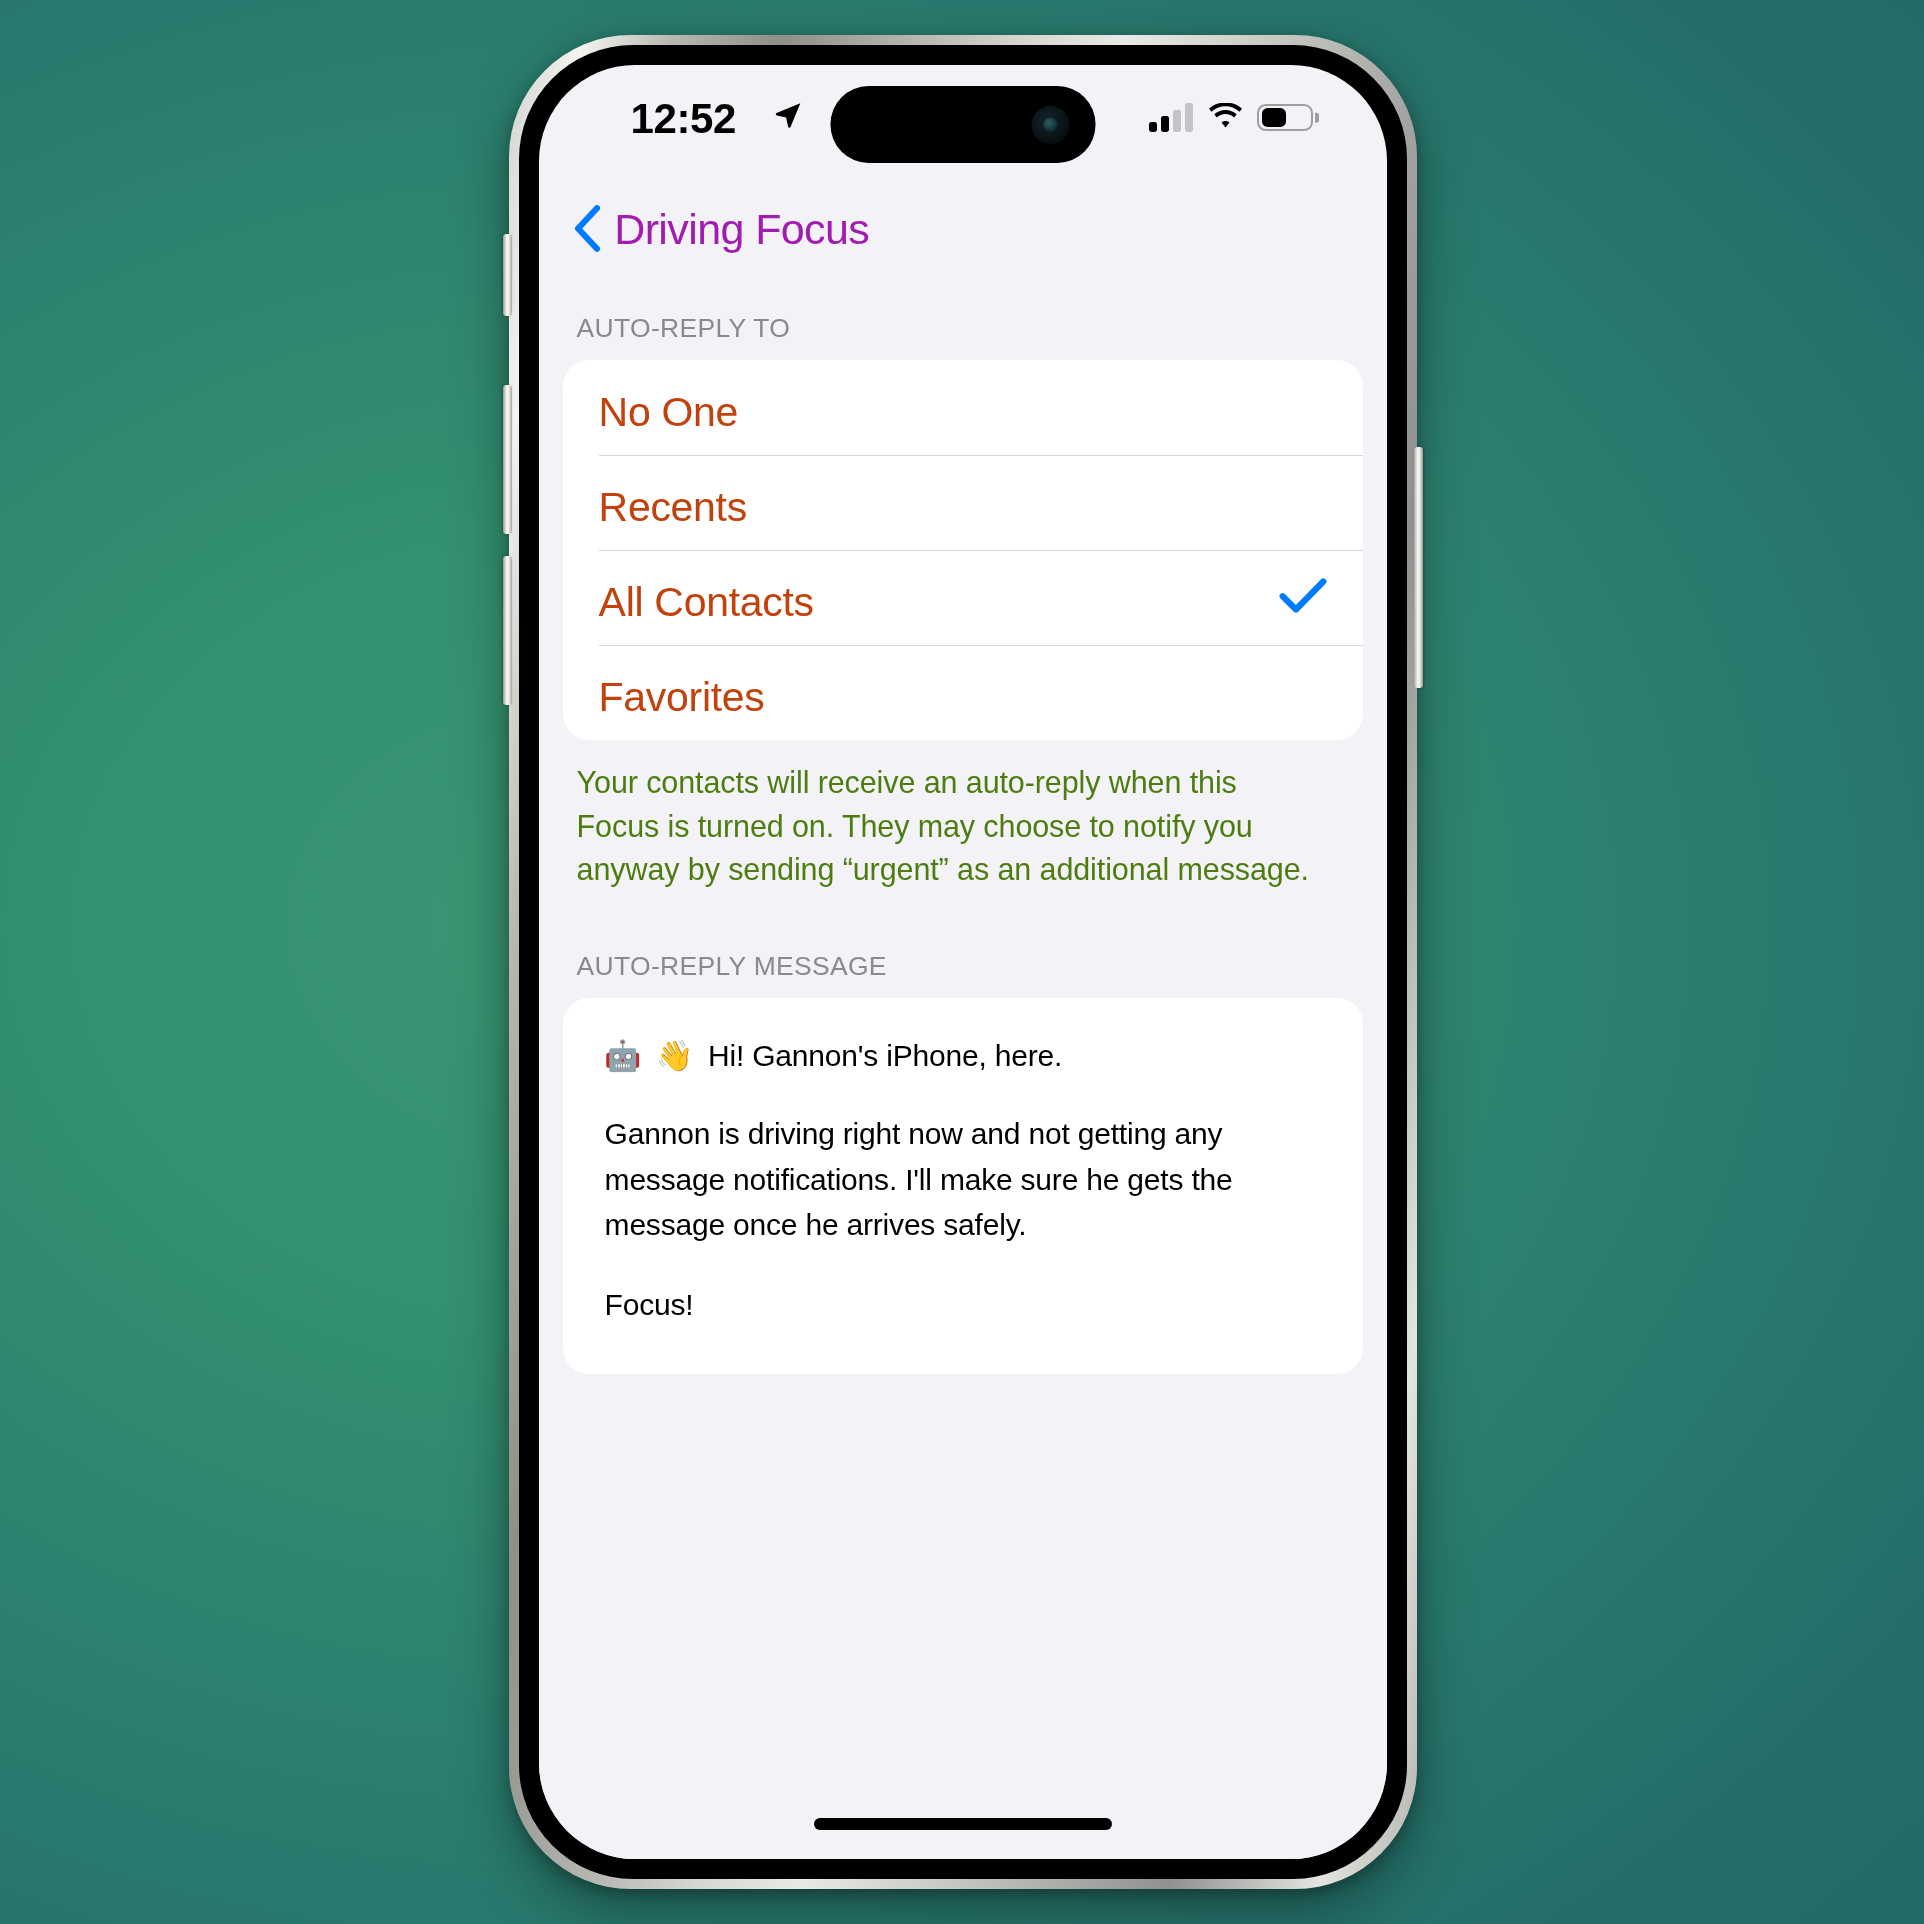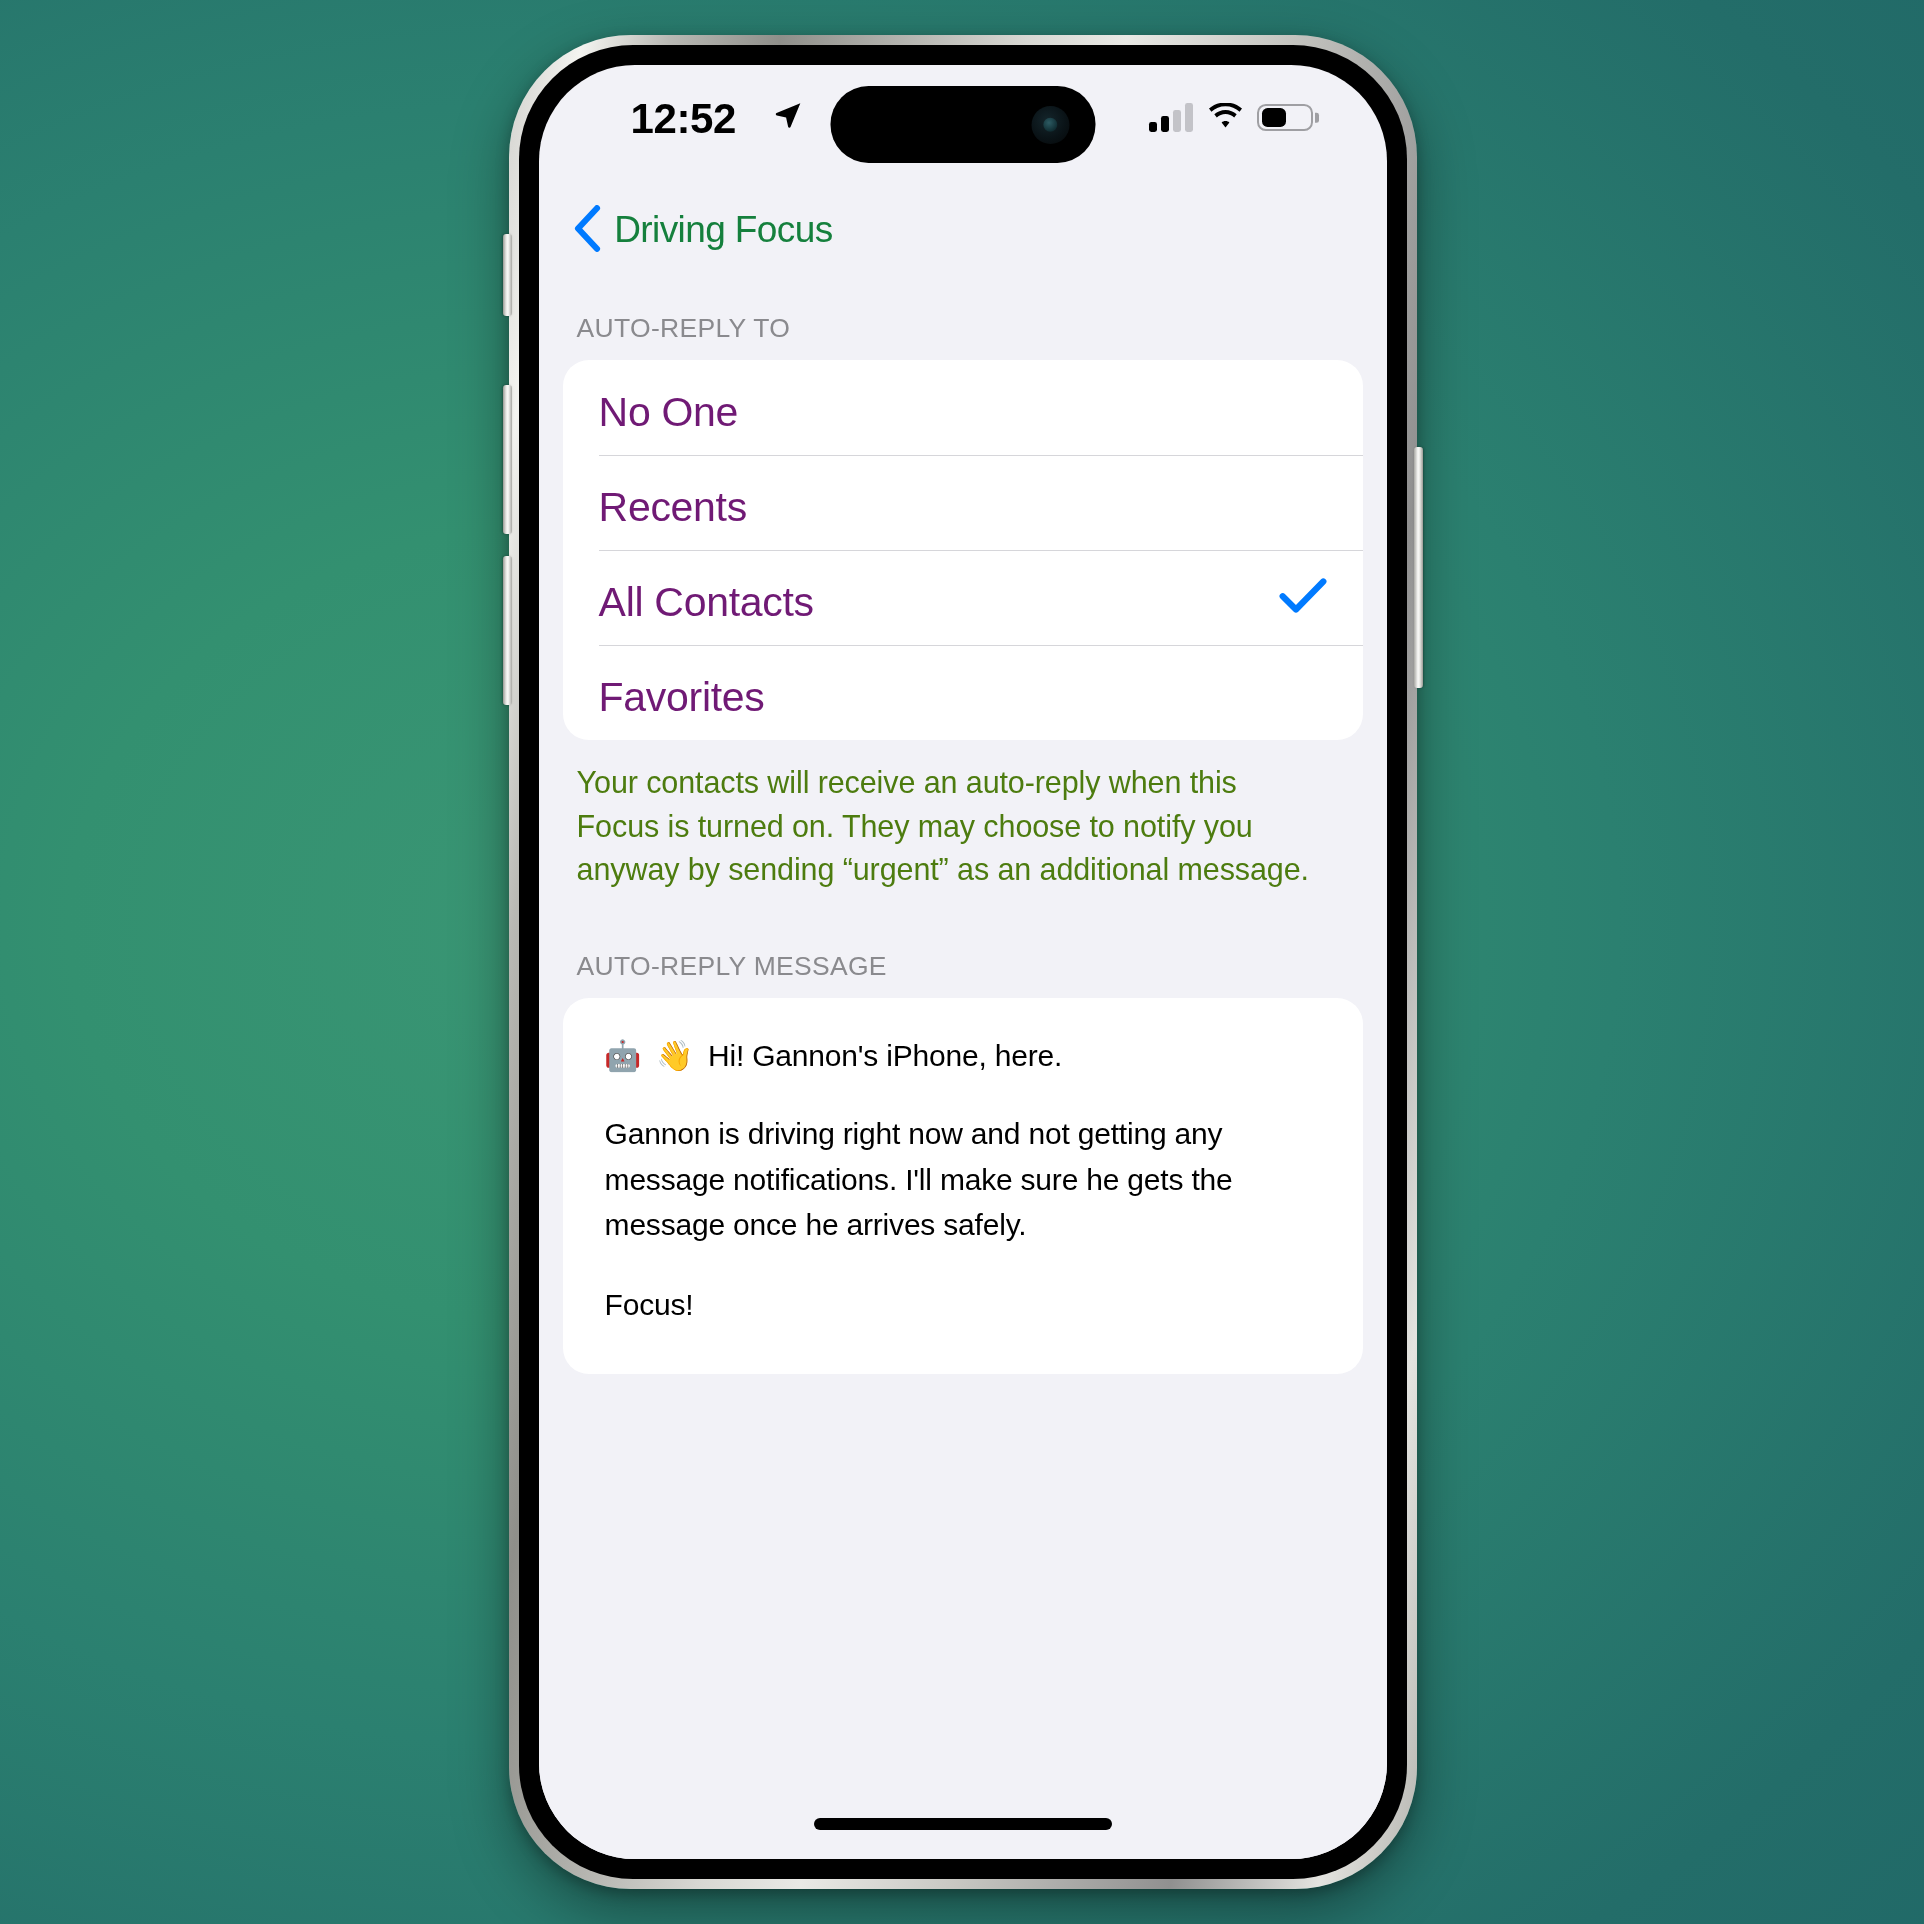--- a/index.html
+++ b/index.html
@@ -192,22 +192,22 @@
     align-items: center;
     padding-left: 35px;
   }
   #back-button {
     display: flex;
     align-items: center;
     gap: 13.6px;
     cursor: pointer;
   }
   #back-label {
-    font-size: 37px;
-    color: #15803d;
+    font-size: 43px;
+    color: #a21caf;
     letter-spacing: -0.6px;
   }
 
   
   #content {
     position: absolute;
     left: 0;
     top: 210px;
     right: 0;
     bottom: 0;
@@ -234,21 +234,21 @@
     position: relative;
     height: 95px;
     display: flex;
     align-items: center;
     padding-left: 36px;
     padding-right: 36px;
     cursor: pointer;
   }
   .list-row-label {
     font-size: 41px;
-    color: #701a75;
+    color: #c2410c;
     letter-spacing: -0.3px;
     margin-top: 11px;
   }
   .list-row + .list-row::before {
     content: "";
     position: absolute;
     left: 36px;
     right: 0;
     top: 0;
     height: 1.6px;

